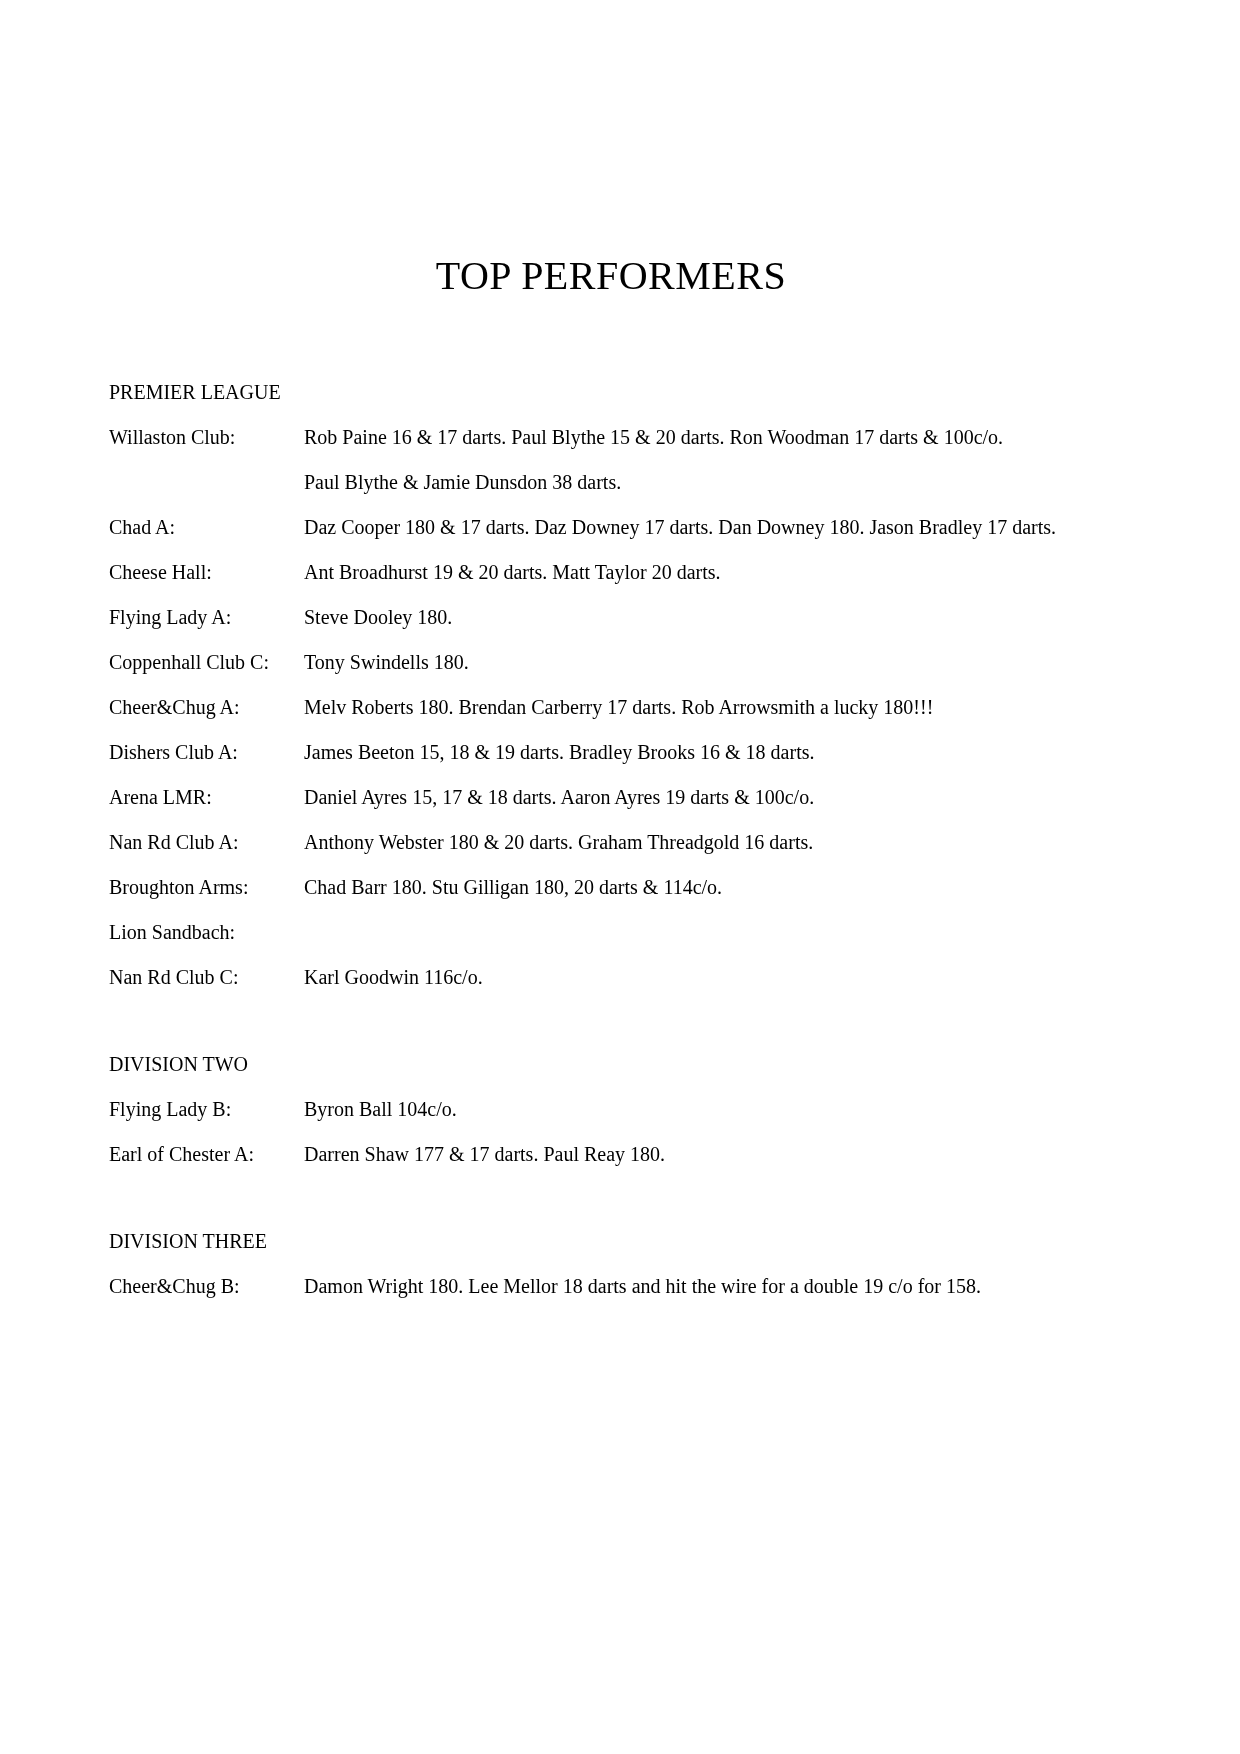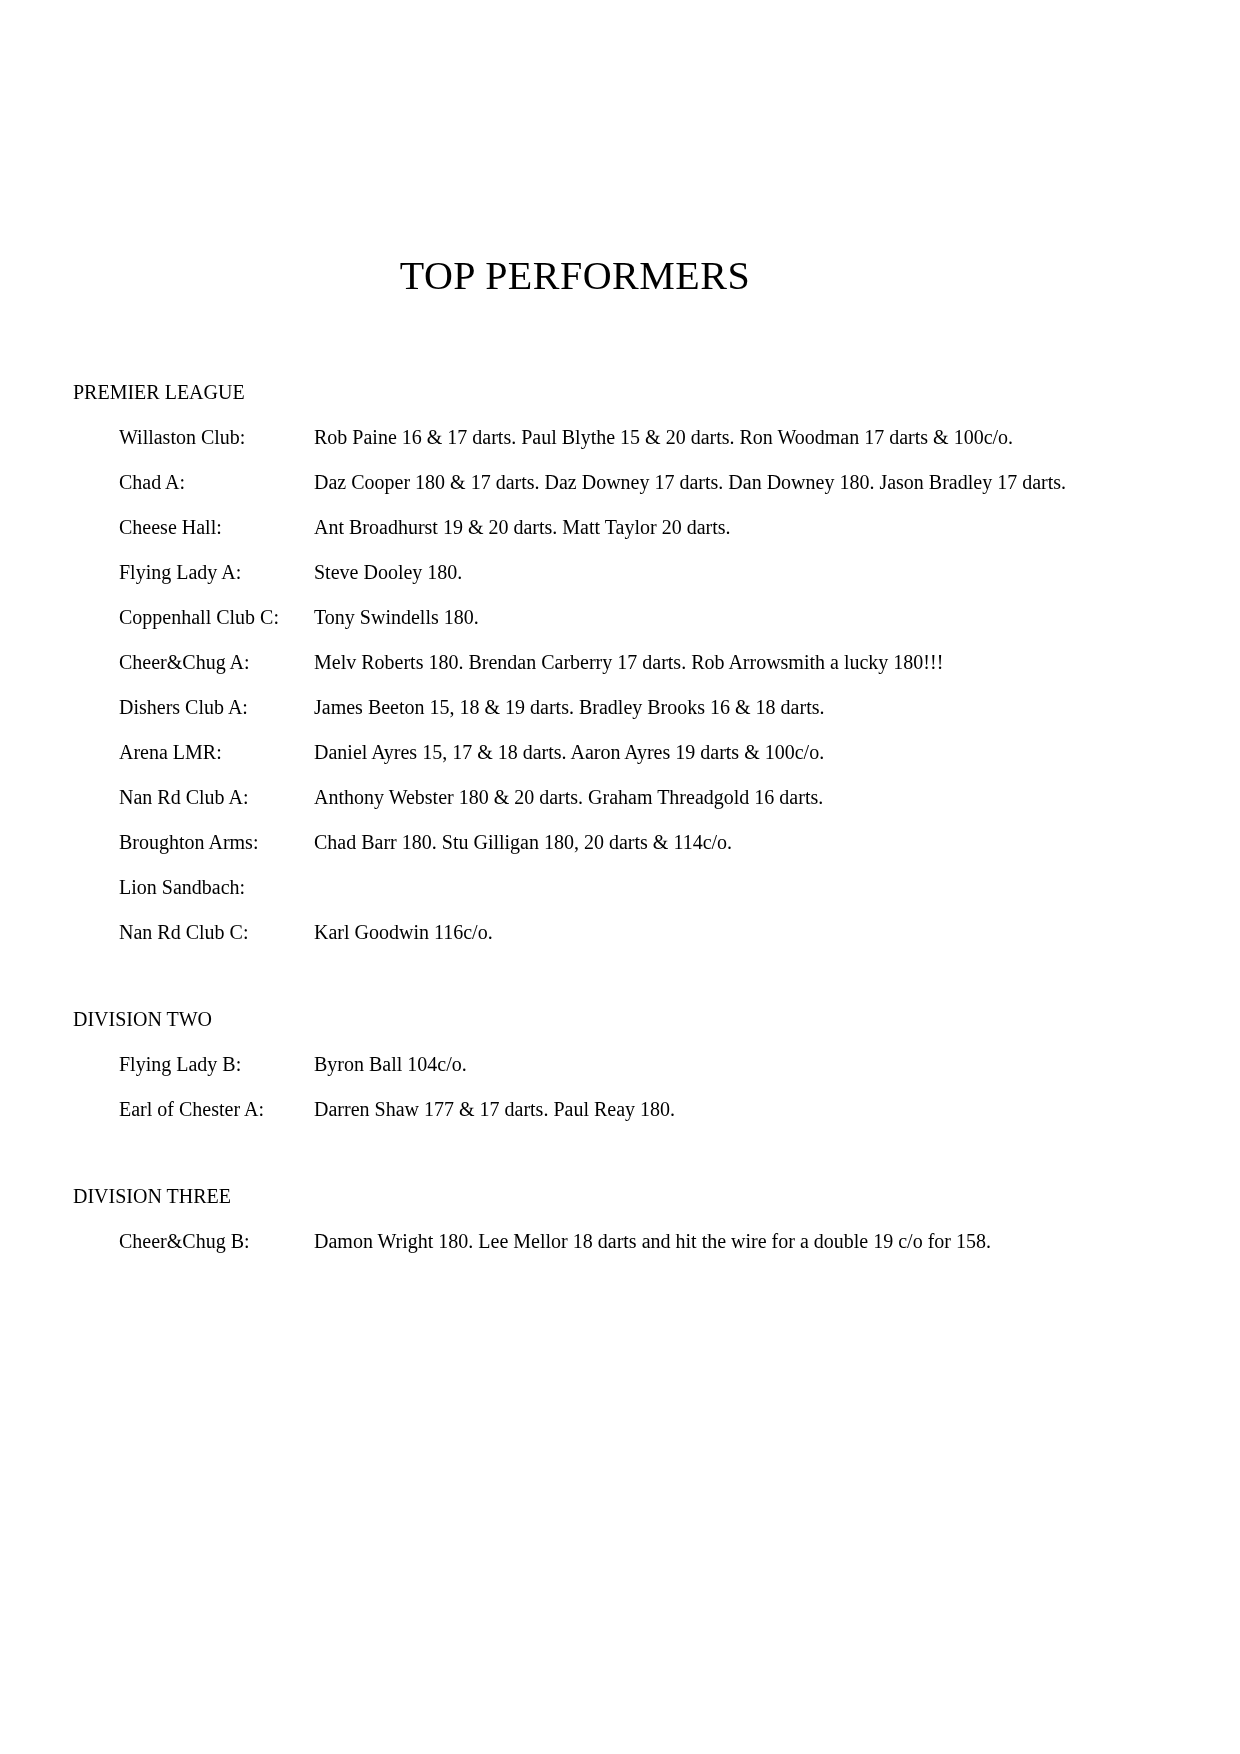--- a/index.html
+++ b/index.html
@@ -7,20 +7,21 @@
     background: #ffffff;
   }
   .page {
     position: relative;
     width: 1240px;
     height: 1363px;
     background: #ffffff;
     color: #000000;
     font-family: "Liberation Serif", "DejaVu Serif", serif;
     overflow: hidden;
+    padding-left: 36px;
   }
   .doc-title {
     margin-top: 252px;
     margin-left: 73px;
     width: 1004px;
     text-align: center;
     font-size: 40px;
     line-height: 48px;
     font-weight: 400;
     letter-spacing: 0.5px;
@@ -41,38 +42,41 @@
     margin-top: 42px;
   }
   .row {
     display: flex;
     align-items: baseline;
     line-height: 45px;
   }
   .row .label {
     flex: 0 0 195px;
     white-space: nowrap;
-    margin-left: 46px;
   }
   .row .value {
     flex: 1 1 auto;
     white-space: nowrap;
   }
 </style>
 </head>
 <body>
 
 <div class="page">
   <h1 class="doc-title">TOP PERFORMERS</h1>
   <div class="content">
       <div class="section">
         <div class="section-heading">PREMIER LEAGUE</div>
         <div class="row">
           <span class="label">Willaston Club:</span>
           <span class="value">Rob Paine 16 &amp; 17 darts. Paul Blythe 15 &amp; 20 darts. Ron Woodman 17 darts &amp; 100c/o.</span>
+        </div>
+        <div class="row">
+          <span class="label"></span>
+          <span class="value">Paul Blythe &amp; Jamie Dunsdon 38 darts.</span>
         </div>
         <div class="row">
           <span class="label">Chad A:</span>
           <span class="value">Daz Cooper 180 &amp; 17 darts. Daz Downey 17 darts. Dan Downey 180. Jason Bradley 17 darts.</span>
         </div>
         <div class="row">
           <span class="label">Cheese Hall:</span>
           <span class="value">Ant Broadhurst 19 &amp; 20 darts. Matt Taylor 20 darts.</span>
         </div>
         <div class="row">

